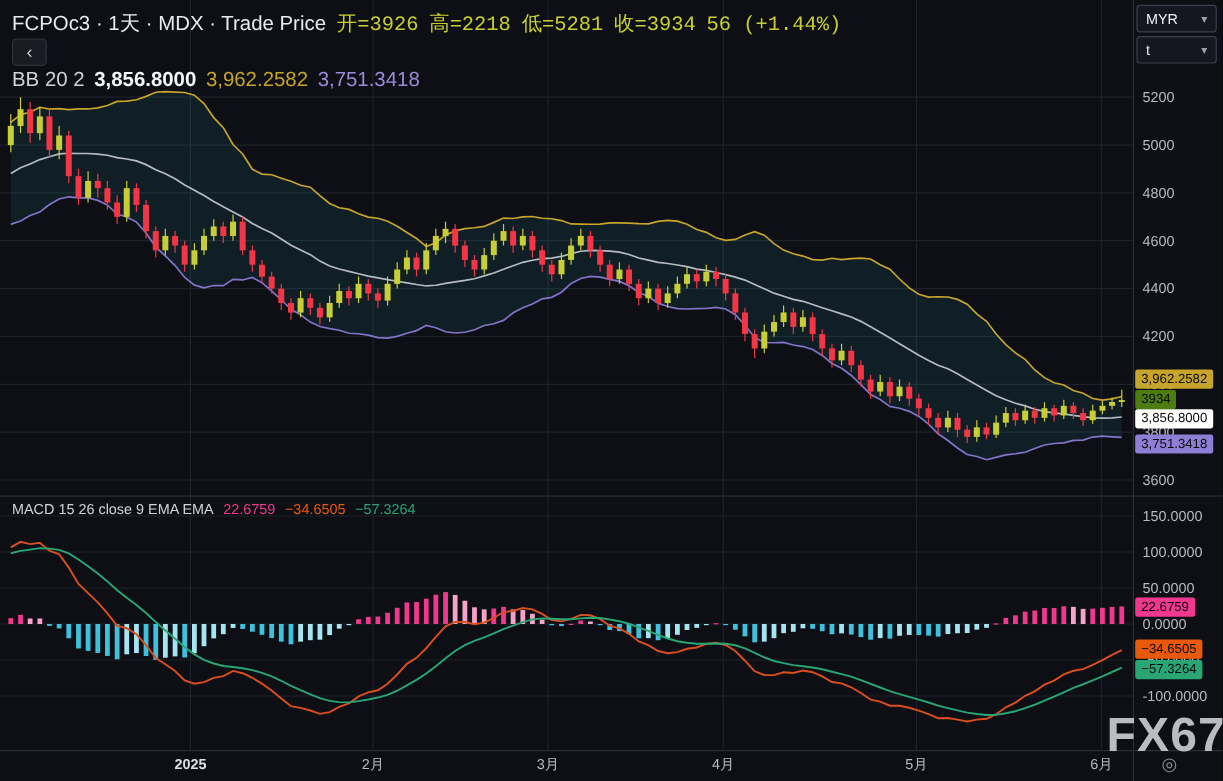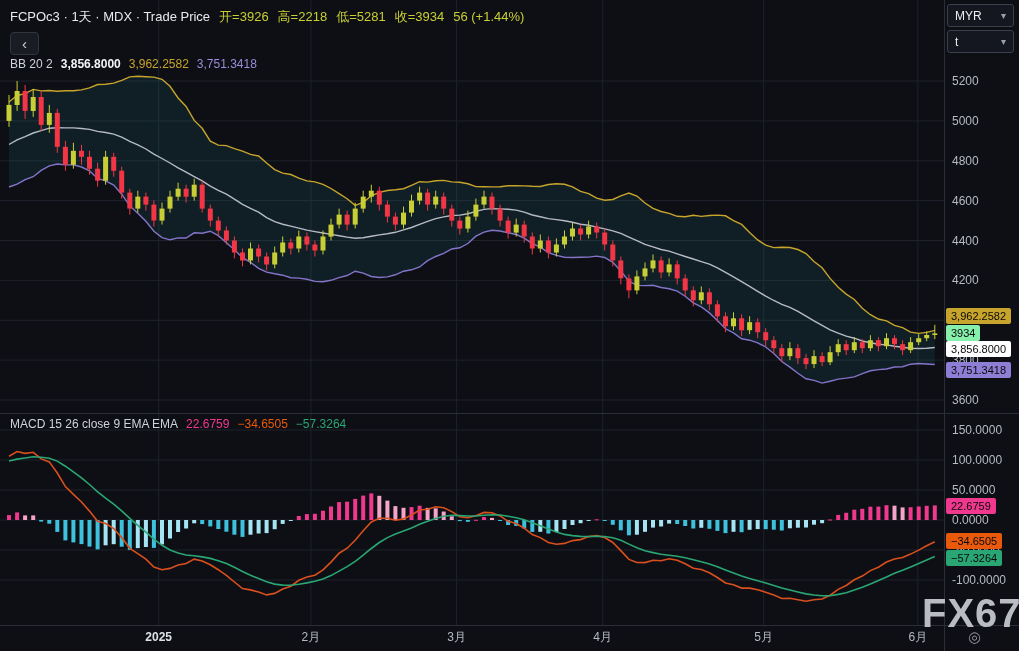--- a/index.html
+++ b/index.html
@@ -1,25 +1,25 @@
 <!DOCTYPE html>
 <html><head>
 <meta charset="utf-8">
 <style>
   html,body{margin:0;padding:0;background:#000;}
   .app{position:relative;width:1019px;height:651px;background:#0d0f14;overflow:hidden;
        font-family:"Liberation Sans",sans-serif;color:#d1d4dc;}
   #chart-svg{position:absolute;left:0;top:0;z-index:1;}
   .axis-text text{fill:#b6bac3;font-size:12px;font-family:"Liberation Sans",sans-serif;}
   .axis-text text.yr{fill:#dde0e5;font-weight:700;}
-  .statusline{position:absolute;left:10px;top:8px;z-index:6;font-size:13px;display:flex;gap:9px;
+  .statusline{position:absolute;left:10px;top:8px;z-index:6;font-size:17px;display:flex;gap:9px;
               align-items:baseline;white-space:nowrap;}
   .statusline .title{color:#e8eaed;}
-  .q{color:#c9cf33;}
-  .bbrow{position:absolute;left:10px;top:57px;z-index:6;font-size:12px;display:flex;gap:8px;white-space:nowrap;}
+  .q{color:#c9cf33;font-family:Liberation Mono, monospace;}
+  .bbrow{position:absolute;left:10px;top:57px;z-index:6;font-size:17px;display:flex;gap:8px;white-space:nowrap;}
   .macdrow{position:absolute;left:10px;top:417px;z-index:6;font-size:12px;display:flex;gap:8px;white-space:nowrap;}
   .t{color:#cfd3da;}
   .v-basis{color:#f2f4f8;font-weight:700;}
   .v-upper{color:#c7a42c;}
   .v-lower{color:#9b8bd8;}
   .v-hist{color:#f1388f;}
   .v-macd{color:#e8590c;}
   .v-sig{color:#2aa574;}
   .backbtn{position:absolute;left:10px;top:32px;width:27px;height:21px;z-index:6;background:#191c23;
            border:1px solid #31353f;border-radius:4px;color:#cfd2d8;display:flex;align-items:center;
@@ -495,21 +495,21 @@
   <div class="sel sel-currency">
     <span>MYR</span>
     <span class="caret">▾</span>
   </div>
   <div class="sel sel-unit">
     <span>t</span>
     <span class="caret">▾</span>
   </div>
 
   <div class="chip" style="top: 308.4px; background: rgb(199, 164, 44); color: rgb(10, 10, 10);">3,962.2582</div>
-  <div class="chip" style="top: 325.4px; background: #86efac; color: rgb(10, 10, 10);">3934</div>
+  <div class="chip" style="top: 325.4px; background: #4d7c0f; color: rgb(10, 10, 10);">3934</div>
   <div class="chip" style="top: 340.8px; background: rgb(255, 255, 255); color: rgb(10, 10, 10);">3,856.8000</div>
   <div class="chip" style="top: 361.8px; background: rgb(143, 126, 214); color: rgb(10, 10, 10);">3,751.3418</div>
   <div class="chip" style="top: 498.4px; background: rgb(241, 56, 143); color: rgb(10, 10, 10);">22.6759</div>
   <div class="chip" style="top: 532.8px; background: rgb(232, 89, 12); color: rgb(10, 10, 10);">−34.6505</div>
   <div class="chip" style="top: 549.8px; background: rgb(42, 165, 116); color: rgb(10, 10, 10);">−57.3264</div>
 
   <div class="wm">FX678</div>
 
   <div class="scales-ico">
     <span>◎</span>

